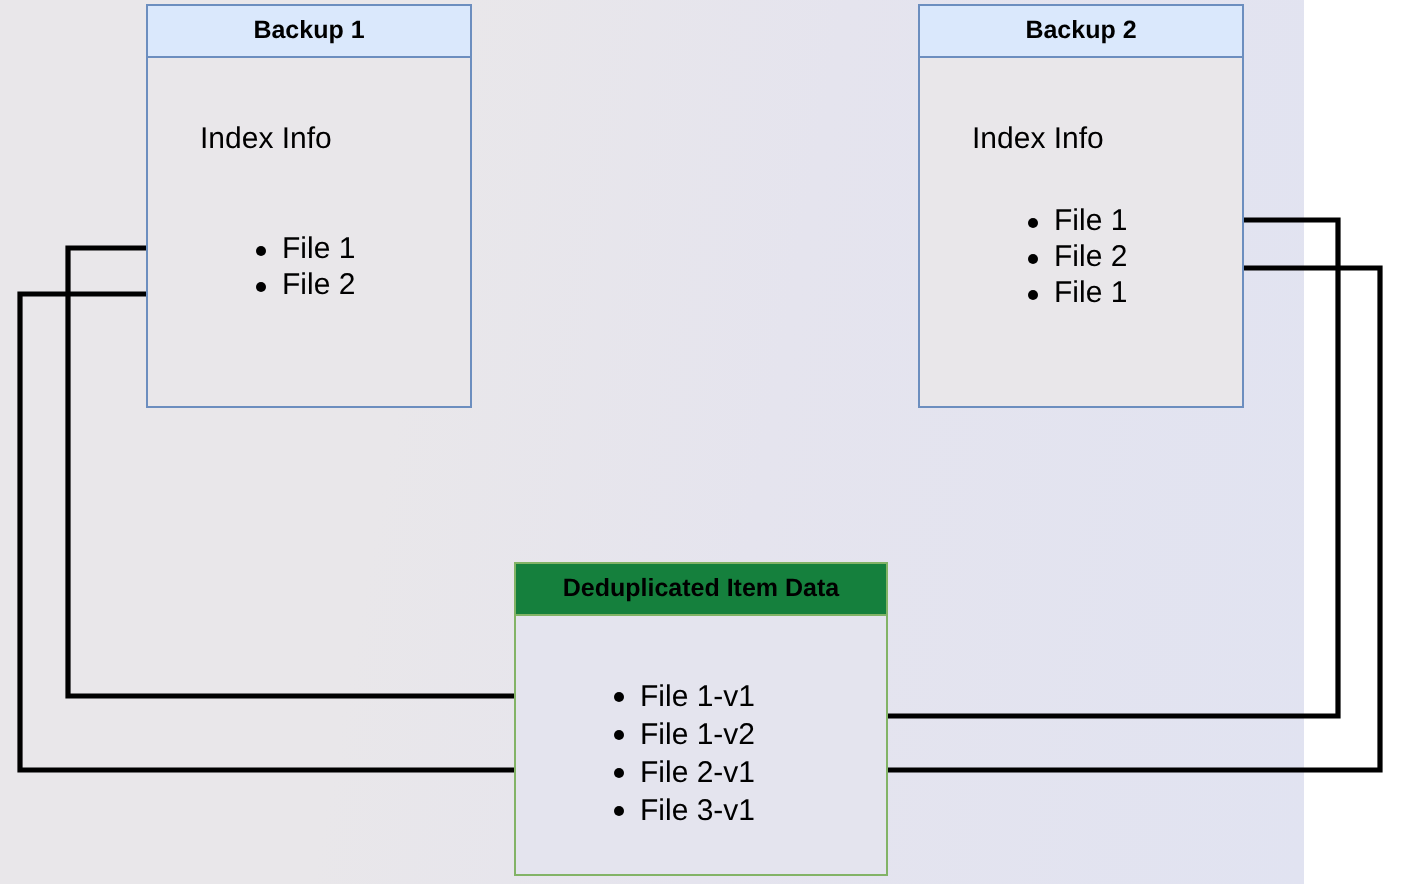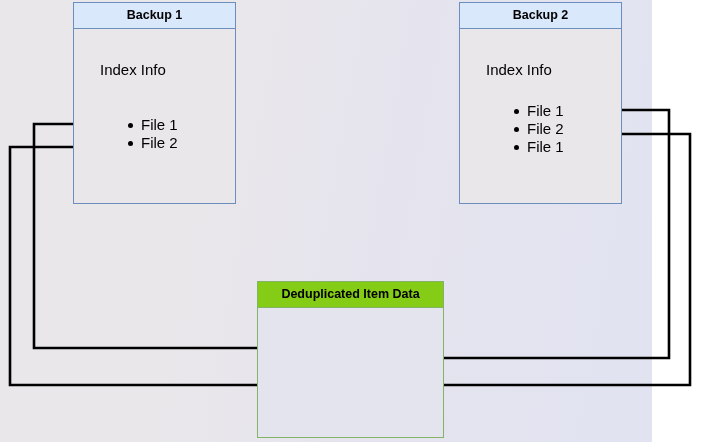--- a/index.html
+++ b/index.html
@@ -56,21 +56,21 @@
   }
   .blue-node .node-header {
     background: #dae8fc;
     border-bottom-color: #6c8ebf;
   }
   .green-node {
     border-color: #82b366;
     background: #e4e4ee;
   }
   .green-node .node-header {
-    background: #84cc16;
+    background: #15803d;
     border-bottom-color: #82b366;
     text-align: center;
   }
   .caption {
     position: absolute;
     font-size: 15px;
     color: #000000;
     white-space: nowrap;
   }
   .bullet-list {
@@ -148,15 +148,23 @@
       <ul class="bullet-list" style="left:50px; top:73px;">
         <li>File 1</li>
         <li>File 2</li>
         <li>File 1</li>
       </ul>
     </div>
   </div>
 
   <div class="node green-node" style="left:257px; top:281px; width:187px; height:157px;">
     <div class="node-header">Deduplicated Item Data</div>
+    <div class="node-body">
+      <ul class="bullet-list wide" style="left:45px; top:31px;">
+        <li>File 1-v1</li>
+        <li>File 1-v2</li>
+        <li>File 2-v1</li>
+        <li>File 3-v1</li>
+      </ul>
+    </div>
   </div>
 
 </div>
 
 </body></html>

